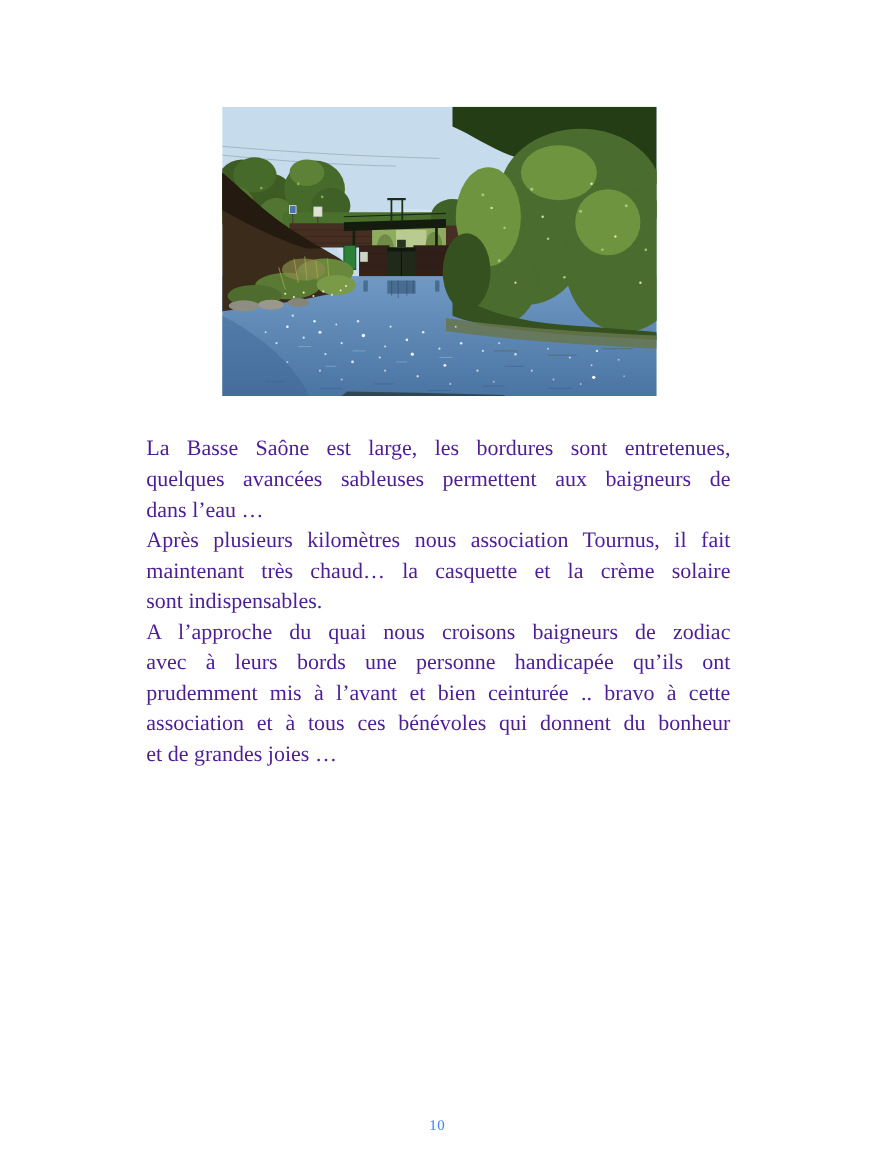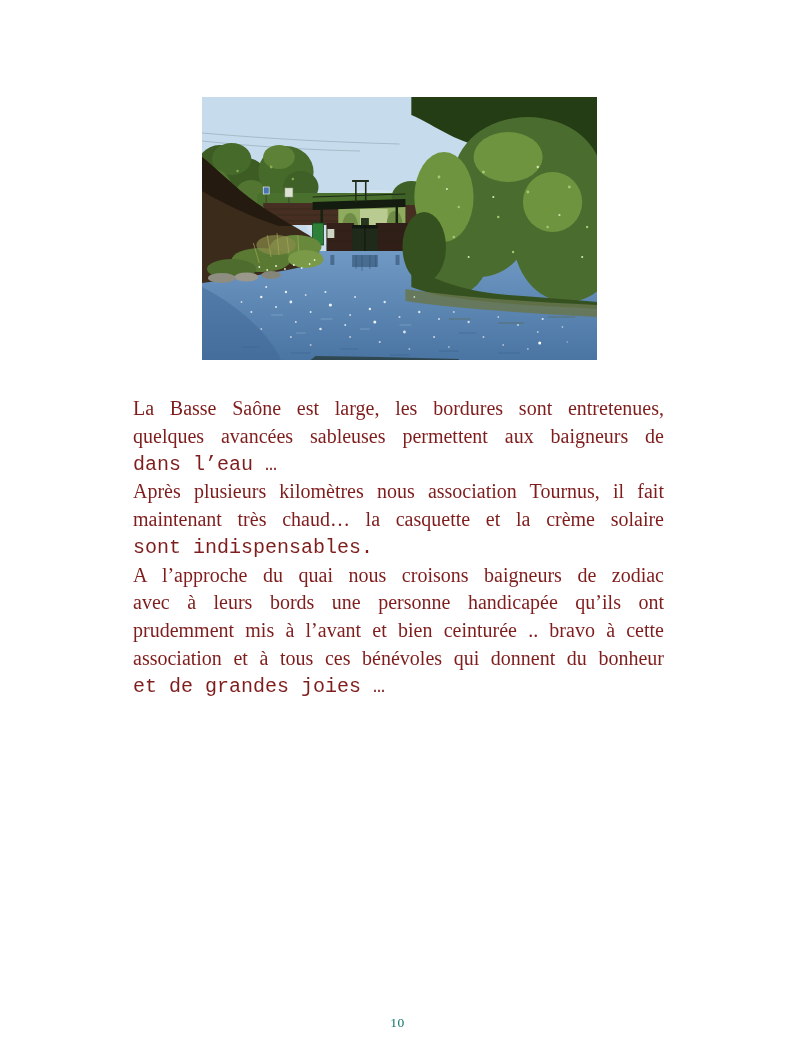--- a/index.html
+++ b/index.html
@@ -20,33 +20,33 @@
     margin: 0;
   }
   .photo svg { display: block; width: 100%; height: 100%; }
   .body-text {
     position: absolute;
     left: 133px;
     top: 395px;
     width: 531px;
     font-size: 20px;
     line-height: 27.75px;
-    color: #7f1d1d;
+    color: #4c1d95;
   }
   .body-text p { margin: 0; padding: 0; }
   .line { text-align: justify; text-align-last: justify; }
-  .line-last { text-align: justify; text-align-last: left; font-family: Liberation Mono, monospace; }
+  .line-last { text-align: justify; text-align-last: left; }
   .page-number {
     position: absolute;
     top: 1015px;
     left: 0;
     width: 795px;
     text-align: center;
     font-size: 13.5px;
-    color: #0f766e;
+    color: #3b82f6;
     letter-spacing: 0.5px;
   }
   .pline { stroke: #74838f; stroke-width: 0.7; fill: none; opacity: 0.55; }
   .brickline { stroke: #2a1a12; stroke-width: 0.8; opacity: 0.45; }
   .stalk { stroke: #a8a855; stroke-width: 0.8; opacity: 0.85; fill: none; }
   .ripple { stroke: #3b6190; stroke-width: 1; opacity: 0.55; }
   .ripple-olive { stroke: #55684a; stroke-width: 1; opacity: 0.6; }
   .streak { stroke: #a9c4de; stroke-width: 0.8; opacity: 0.5; }
 </style>
 </head>

